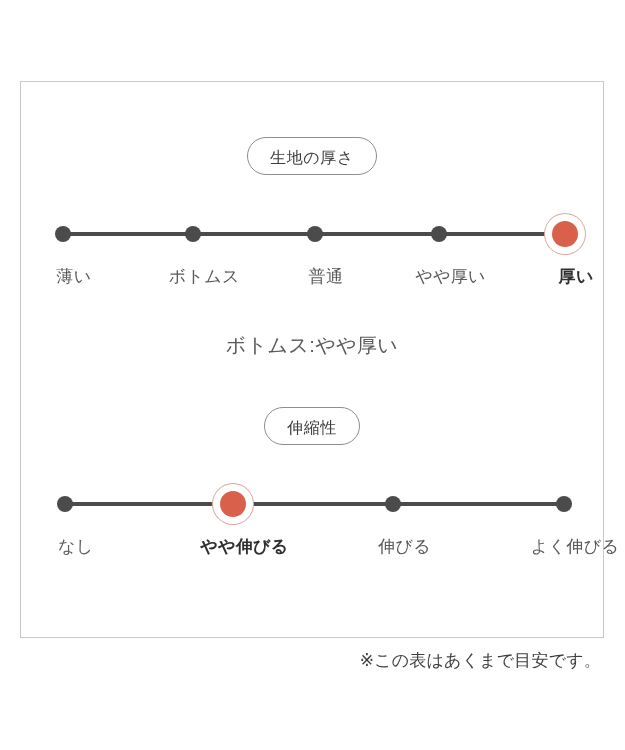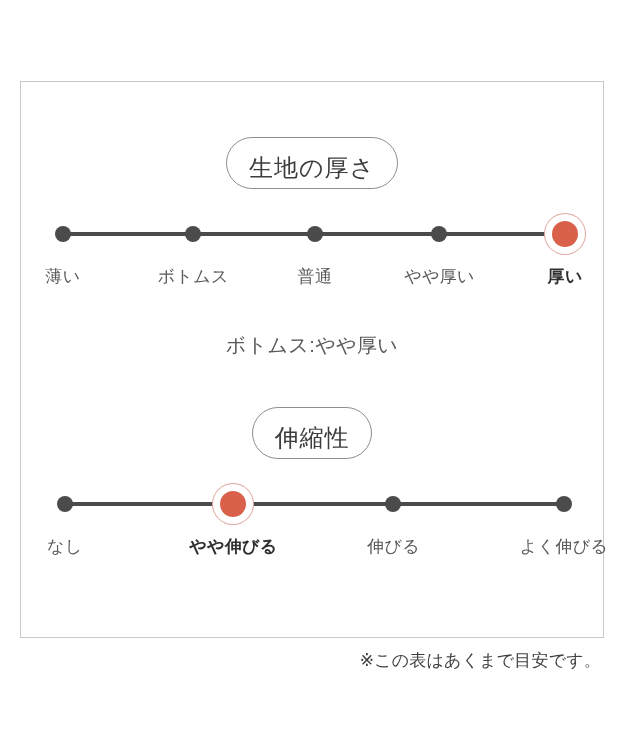--- a/index.html
+++ b/index.html
@@ -32,22 +32,22 @@
   .pill-wrap {
     position: absolute;
     left: 0;
     width: 100%;
     display: flex;
     justify-content: center;
   }
   .pill {
     border: 1px solid #8e8e8e;
     border-radius: 999px;
-    padding: 18px 22px 8px;
-    font-size: 24px;
+    padding: 12px 22px 8px;
+    font-size: 16px;
     line-height: 1;
     color: #3d3d3d;
     letter-spacing: .04em;
     white-space: nowrap;
     background: #fff;
   }
 
   
   .scale {
     position: absolute;
@@ -85,20 +85,21 @@
     height: 26px;
   }
   .label {
     position: absolute;
     transform: translateX(-50%);
     font-size: 17px;
     line-height: 1;
     color: #5a5a5a;
     white-space: nowrap;
     letter-spacing: .02em;
+    margin-left: 11px;
   }
   .label.selected {
     font-weight: bold;
     color: #303030;
   }
 
   
   .subcaption {
     position: absolute;
     left: 0;

